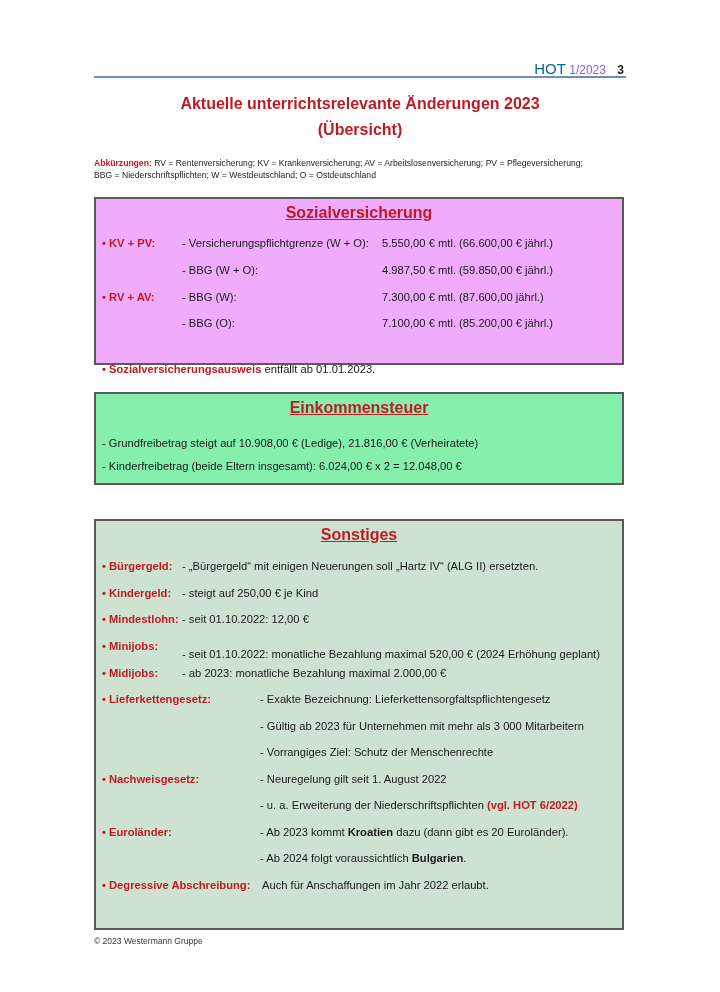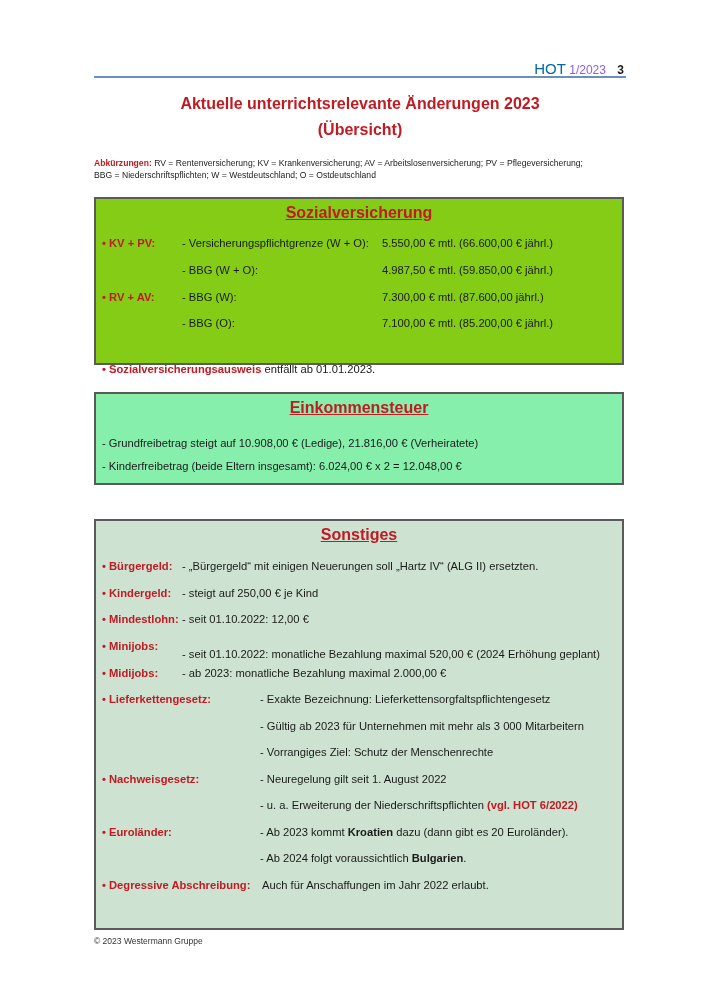--- a/index.html
+++ b/index.html
@@ -7,21 +7,21 @@
   .header { position: absolute; left: 94px; top: 60px; width: 532px; height: 16px; border-bottom: 2px solid #6a8fbf; }
   .header-right { position: absolute; right: 2px; top: 0px; font-size: 12px; }
   .hot { color: #0369a1; font-weight: normal; font-size: 15px; }
   .issue { color: #8b5cf6; font-size: 12px; }
   .pageno { font-weight: bold; font-size: 12px; margin-left: 8px; }
   .title { position: absolute; left: 94px; top: 91px; width: 532px; text-align: center; color: #c01a22; font-weight: bold; font-size: 16px; line-height: 26px; }
   .abbr { position: absolute; left: 94px; top: 157px; width: 540px; font-size: 8.6px; line-height: 12px; color: #222; }
   .abbr .lbl { color: #c01a22; font-weight: bold; }
   .abbr b { font-weight: normal; }
   .box { position: absolute; left: 94px; width: 530px; border: 2px solid #5a5a5a; box-sizing: border-box; }
-  .box-sv { top: 197px; height: 168px; background: #84cc16; }
+  .box-sv { top: 197px; height: 168px; background: #f0abfc; }
   .box-es { top: 392px; height: 93px; background: #86efac; }
   .box-so { top: 519px; height: 411px; background: #cee2d1; }
   .box-title { text-align: center; color: #c01a22; font-weight: bold; font-size: 16px; text-decoration: underline; margin-top: 5px; height: 20px; }
   .row { position: absolute; left: 6px; font-size: 11.2px; white-space: nowrap; }
   .red { color: #c01a22; font-weight: bold; }
   .col { position: absolute; top: 0; }
   .bold { font-weight: bold; }
   .footer { position: absolute; left: 94px; top: 936px; font-size: 8.5px; color: #333; }
 </style>
 </head>

